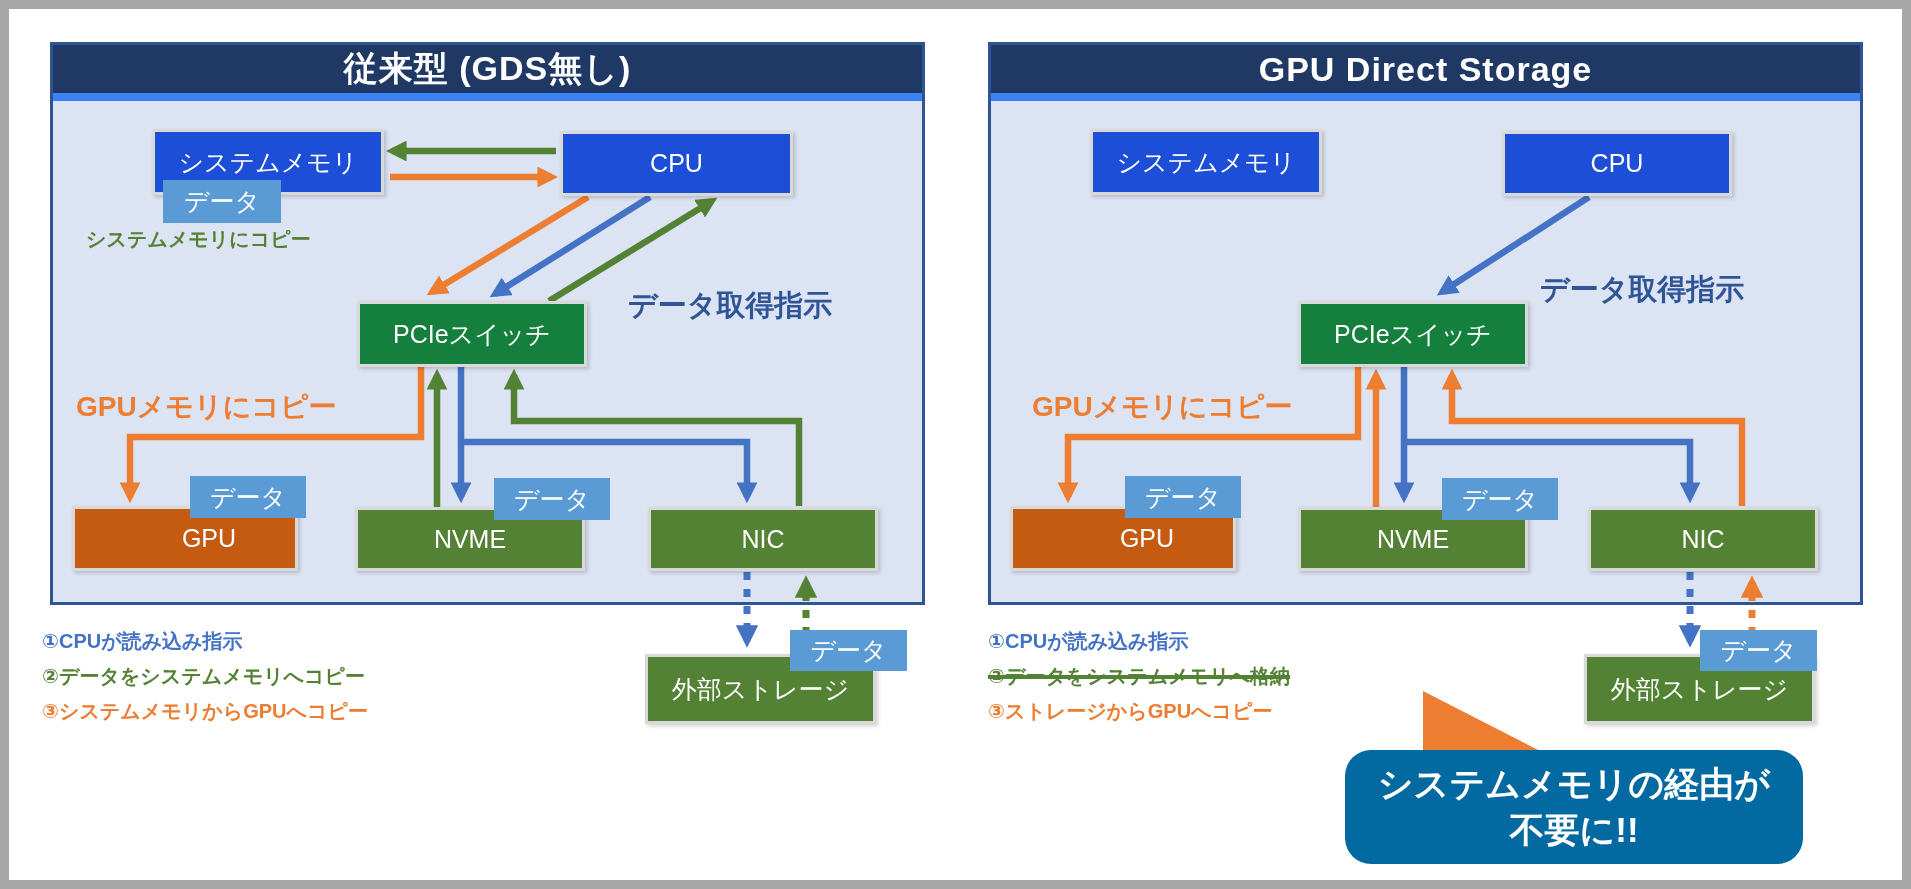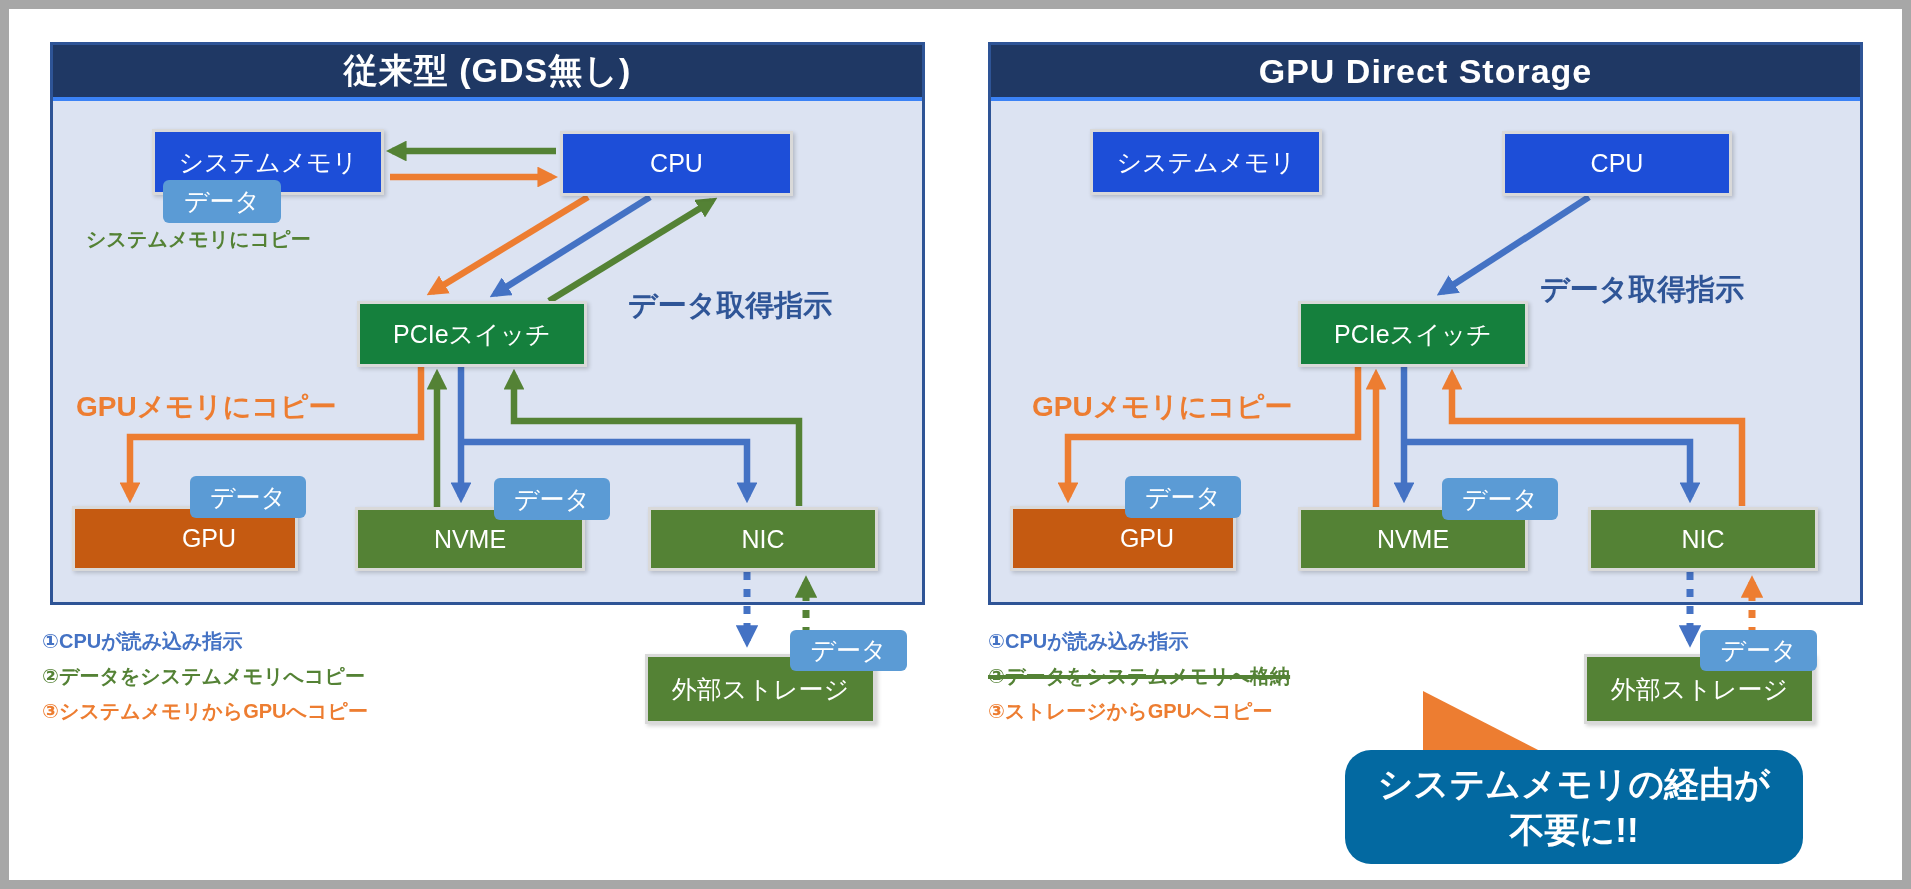--- a/index.html
+++ b/index.html
@@ -2,31 +2,31 @@
 <html><head>
 <meta charset="utf-8">
 <style>
   html,body{margin:0;padding:0;background:#ffffff;}
   #screen{position:relative;width:1911px;height:889px;background:#ffffff;overflow:hidden;
           font-family:"Liberation Sans","DejaVu Sans",sans-serif;}
   .frame{position:absolute;inset:0;border:9px solid #a7a7a7;pointer-events:none;z-index:50;}
   .panel{position:absolute;top:42px;width:875px;height:563px;border:3px solid #2E5496;
          background:#DCE3F2;box-sizing:border-box;}
   .panel-header{position:absolute;left:0;top:0;width:100%;height:56px;background:#1F3864;
-         border-bottom:4px solid #3b82f6;box-sizing:border-box;display:flex;align-items:center;
+         border-bottom:8px solid #3b82f6;box-sizing:border-box;display:flex;align-items:center;
          justify-content:center;color:#fff;font-size:34px;font-weight:bold;letter-spacing:1px;}
   .box{position:absolute;display:flex;align-items:center;justify-content:center;color:#fff;
        font-size:25px;border:3px solid #D9D9D9;box-sizing:border-box;
        box-shadow:2px 2px 4px rgba(0,0,0,.18);z-index:10;}
   .navy{background:#1d4ed8;}
   .gray{background:#15803d;}
   .green{background:#548235;}
   .rust{background:#C55A11;padding-left:48px;}
   .chip{position:absolute;display:flex;align-items:center;justify-content:center;color:#fff;
-        background:#5B9BD5;font-size:25px;z-index:12;border-radius:6px;}
+        background:#5B9BD5;font-size:25px;z-index:12;}
   .lbl{position:absolute;font-weight:bold;white-space:nowrap;z-index:8;}
   .lbl.g{color:#548235;font-size:20px;}
   .lbl.o{color:#ED7D31;font-size:28px;}
   .lbl.b{color:#2F5597;font-size:29px;}
   .note{position:absolute;font-weight:bold;font-size:20px;white-space:nowrap;z-index:8;}
   .note.nb{color:#4472C4;}
   .note.ng{color:#548235;}
   .note.no{color:#ED7D31;}
   .strike{text-decoration:line-through;text-decoration-thickness:4px;}
   #arrows{position:absolute;left:0;top:0;z-index:5;}

